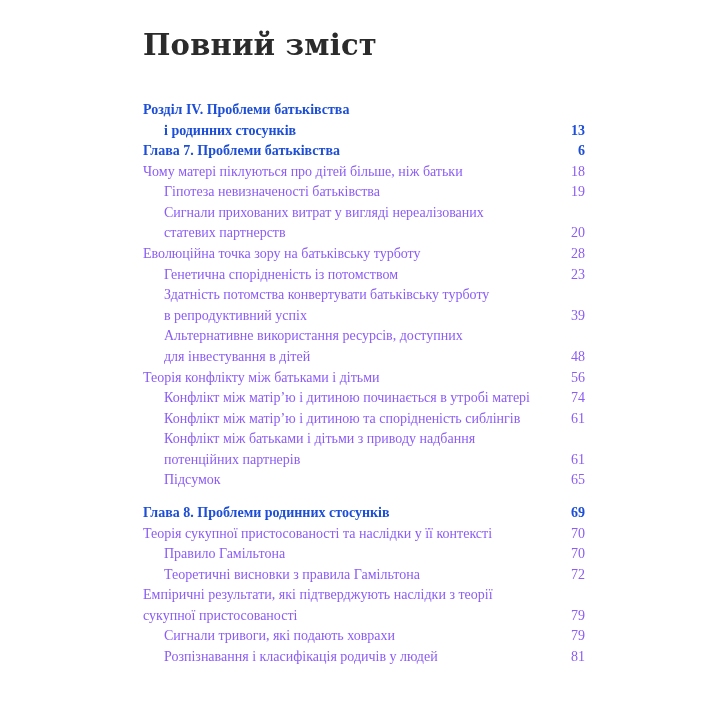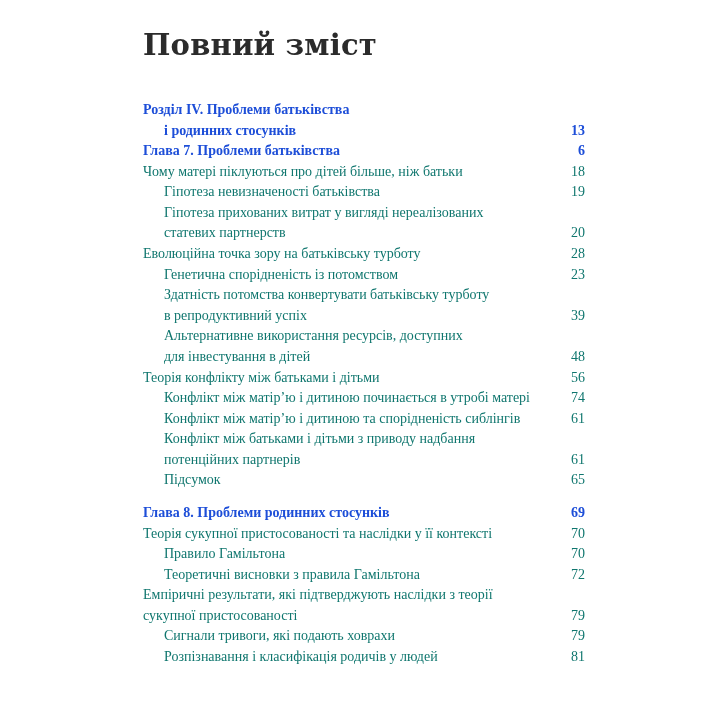--- a/index.html
+++ b/index.html
@@ -27,21 +27,21 @@
     margin: 8px 0 38px 0;
   }
   .toc {
     display: block;
   }
   .row {
     display: flex;
     align-items: flex-end;
     font-size: 14px;
     line-height: 1.47;
-    color: #0f766e;
+    color: #8b5cf6;
   }
   .row.bold { font-weight: 700; color: #1d4ed8; }
   .row.gap { margin-top: 12px; gap: 28px; }
   .entry-text {
     flex: 1 1 auto;
     white-space: pre-line;
     padding-right: 14px;
   }
   .lvl1 .entry-text { padding-left: 21px; }
   
@@ -70,21 +70,21 @@
       </div>
       <div class="row lvl0">
         <span class="entry-text">Чому матері піклуються про дітей більше, ніж батьки</span>
         <span class="entry-page">18</span>
       </div>
       <div class="row lvl1">
         <span class="entry-text">Гіпотеза невизначеності батьківства</span>
         <span class="entry-page">19</span>
       </div>
       <div class="row lvl1">
-        <span class="entry-text">Гіпотеза прихованих витрат у вигляді нереалізованих
+        <span class="entry-text">Сигнали прихованих витрат у вигляді нереалізованих
 статевих партнерств</span>
         <span class="entry-page">20</span>
       </div>
       <div class="row lvl0">
         <span class="entry-text">Еволюційна точка зору на батьківську турботу</span>
         <span class="entry-page">28</span>
       </div>
       <div class="row lvl1">
         <span class="entry-text">Генетична спорідненість із потомством</span>
         <span class="entry-page">23</span>

